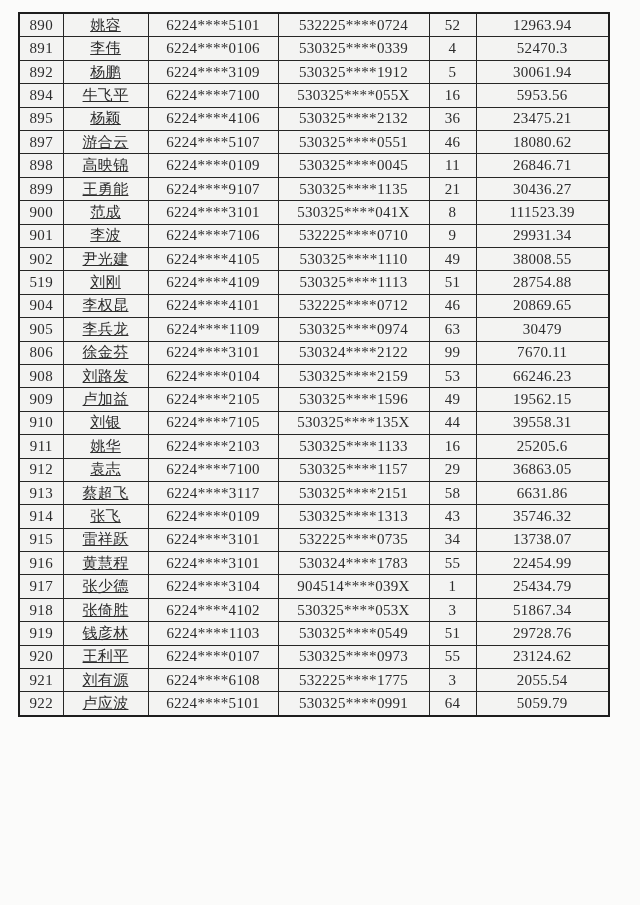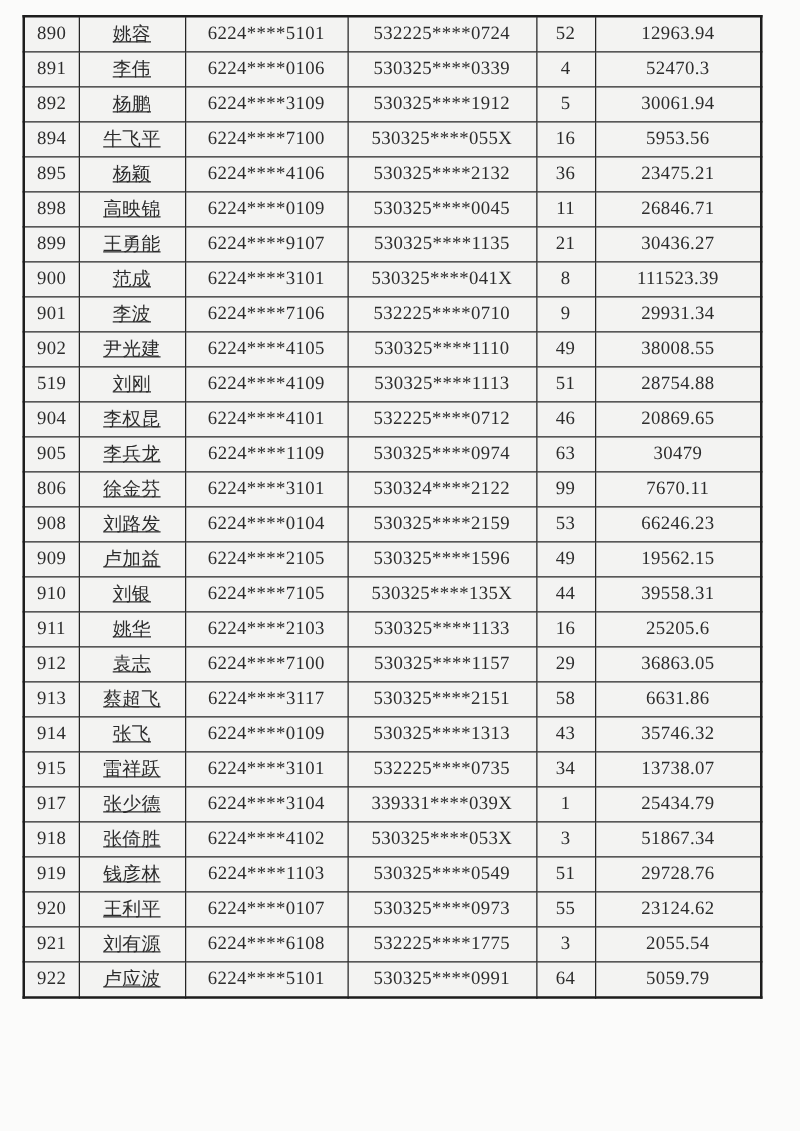--- a/index.html
+++ b/index.html
@@ -19,21 +19,21 @@
   }
   .table-wrap {
     position: absolute;
     left: 18px;
     top: 12px;
   }
   table.data-table {
     border-collapse: collapse;
     table-layout: fixed;
     width: 590px;
-    height: 787px;
+    height: 705px;
     background: #f3f3f2;
     border: 2px solid #1d1d1d;
   }
   table.data-table td {
     border: 1px solid #262626;
     text-align: center;
     vertical-align: middle;
     font-size: 15px;
     color: #2c2c2c;
     padding: 0 2px;
@@ -96,20 +96,28 @@
           </tr>
           <tr>
             <td class="col-seq">895</td>
             <td class="col-name">杨颖</td>
             <td class="col-card">6224****4106</td>
             <td class="col-id">530325****2132</td>
             <td class="col-count">36</td>
             <td class="col-amount">23475.21</td>
           </tr>
           <tr>
+            <td class="col-seq">897</td>
+            <td class="col-name">游合云</td>
+            <td class="col-card">6224****5107</td>
+            <td class="col-id">530325****0551</td>
+            <td class="col-count">46</td>
+            <td class="col-amount">18080.62</td>
+          </tr>
+          <tr>
             <td class="col-seq">898</td>
             <td class="col-name">高映锦</td>
             <td class="col-card">6224****0109</td>
             <td class="col-id">530325****0045</td>
             <td class="col-count">11</td>
             <td class="col-amount">26846.71</td>
           </tr>
           <tr>
             <td class="col-seq">899</td>
             <td class="col-name">王勇能</td>
@@ -232,24 +240,32 @@
           </tr>
           <tr>
             <td class="col-seq">915</td>
             <td class="col-name">雷祥跃</td>
             <td class="col-card">6224****3101</td>
             <td class="col-id">532225****0735</td>
             <td class="col-count">34</td>
             <td class="col-amount">13738.07</td>
           </tr>
           <tr>
+            <td class="col-seq">916</td>
+            <td class="col-name">黄慧程</td>
+            <td class="col-card">6224****3101</td>
+            <td class="col-id">530324****1783</td>
+            <td class="col-count">55</td>
+            <td class="col-amount">22454.99</td>
+          </tr>
+          <tr>
             <td class="col-seq">917</td>
             <td class="col-name">张少德</td>
             <td class="col-card">6224****3104</td>
-            <td class="col-id">339331****039X</td>
+            <td class="col-id">904514****039X</td>
             <td class="col-count">1</td>
             <td class="col-amount">25434.79</td>
           </tr>
           <tr>
             <td class="col-seq">918</td>
             <td class="col-name">张倚胜</td>
             <td class="col-card">6224****4102</td>
             <td class="col-id">530325****053X</td>
             <td class="col-count">3</td>
             <td class="col-amount">51867.34</td>

